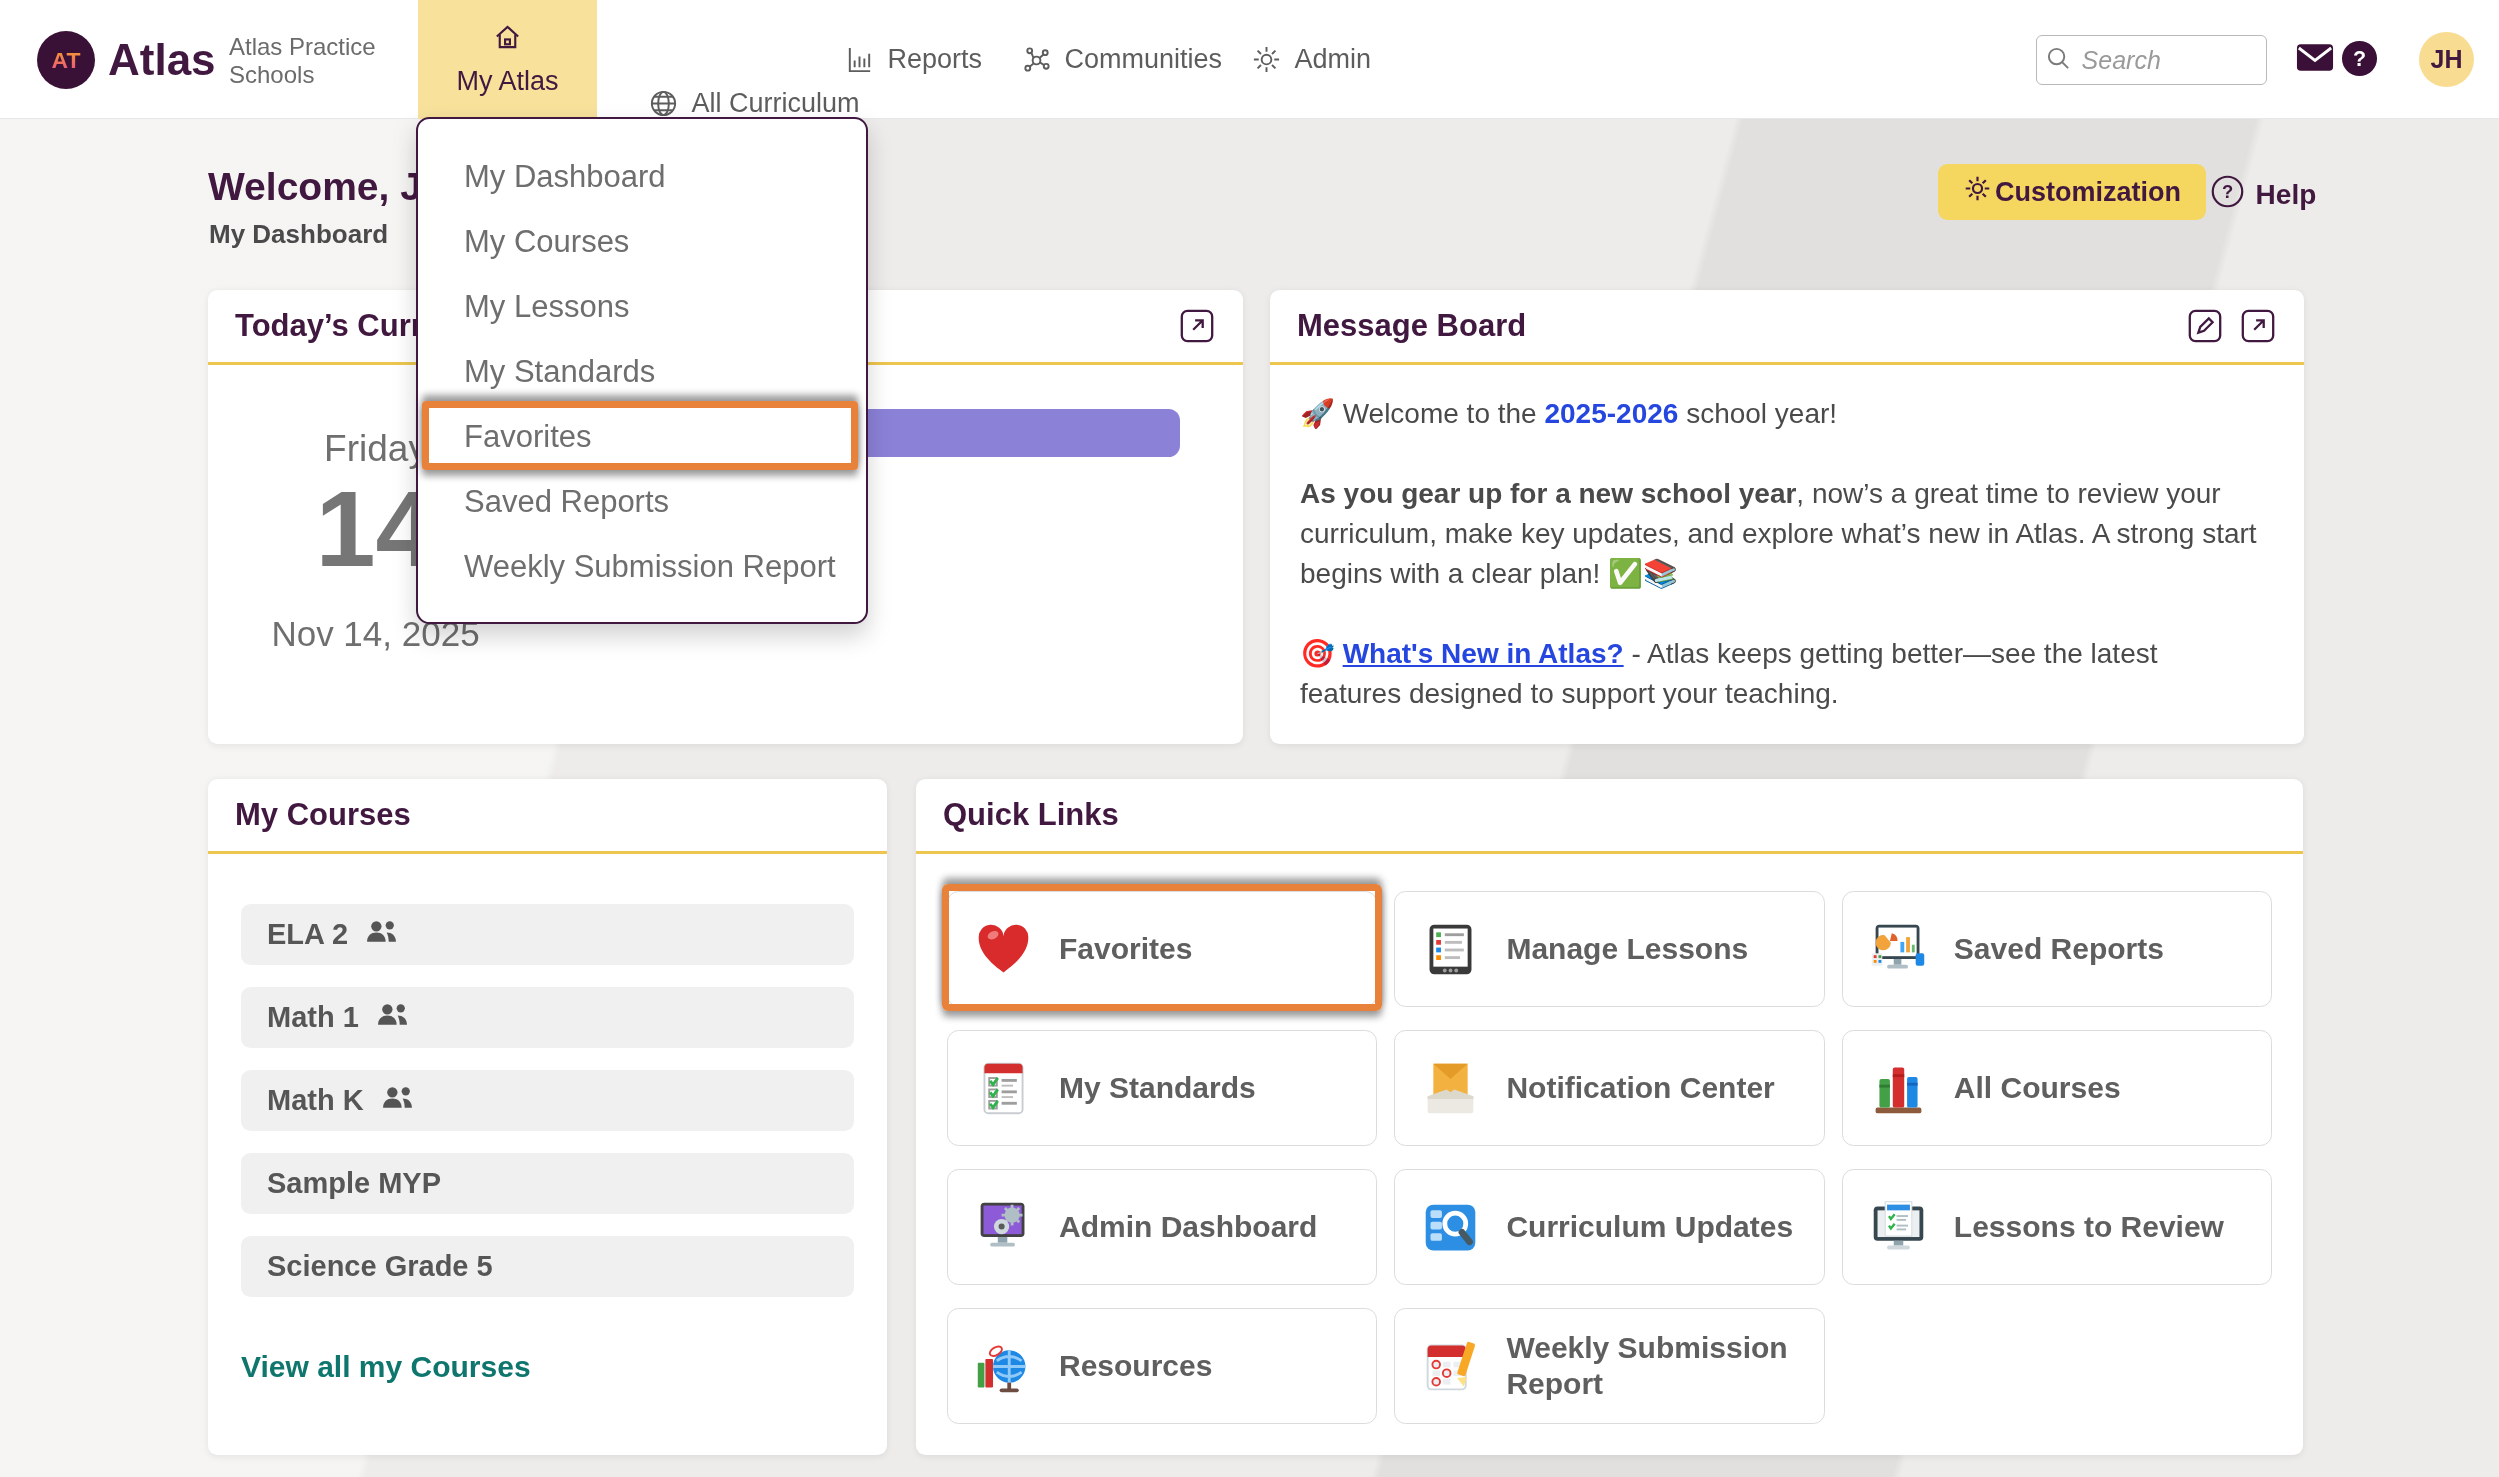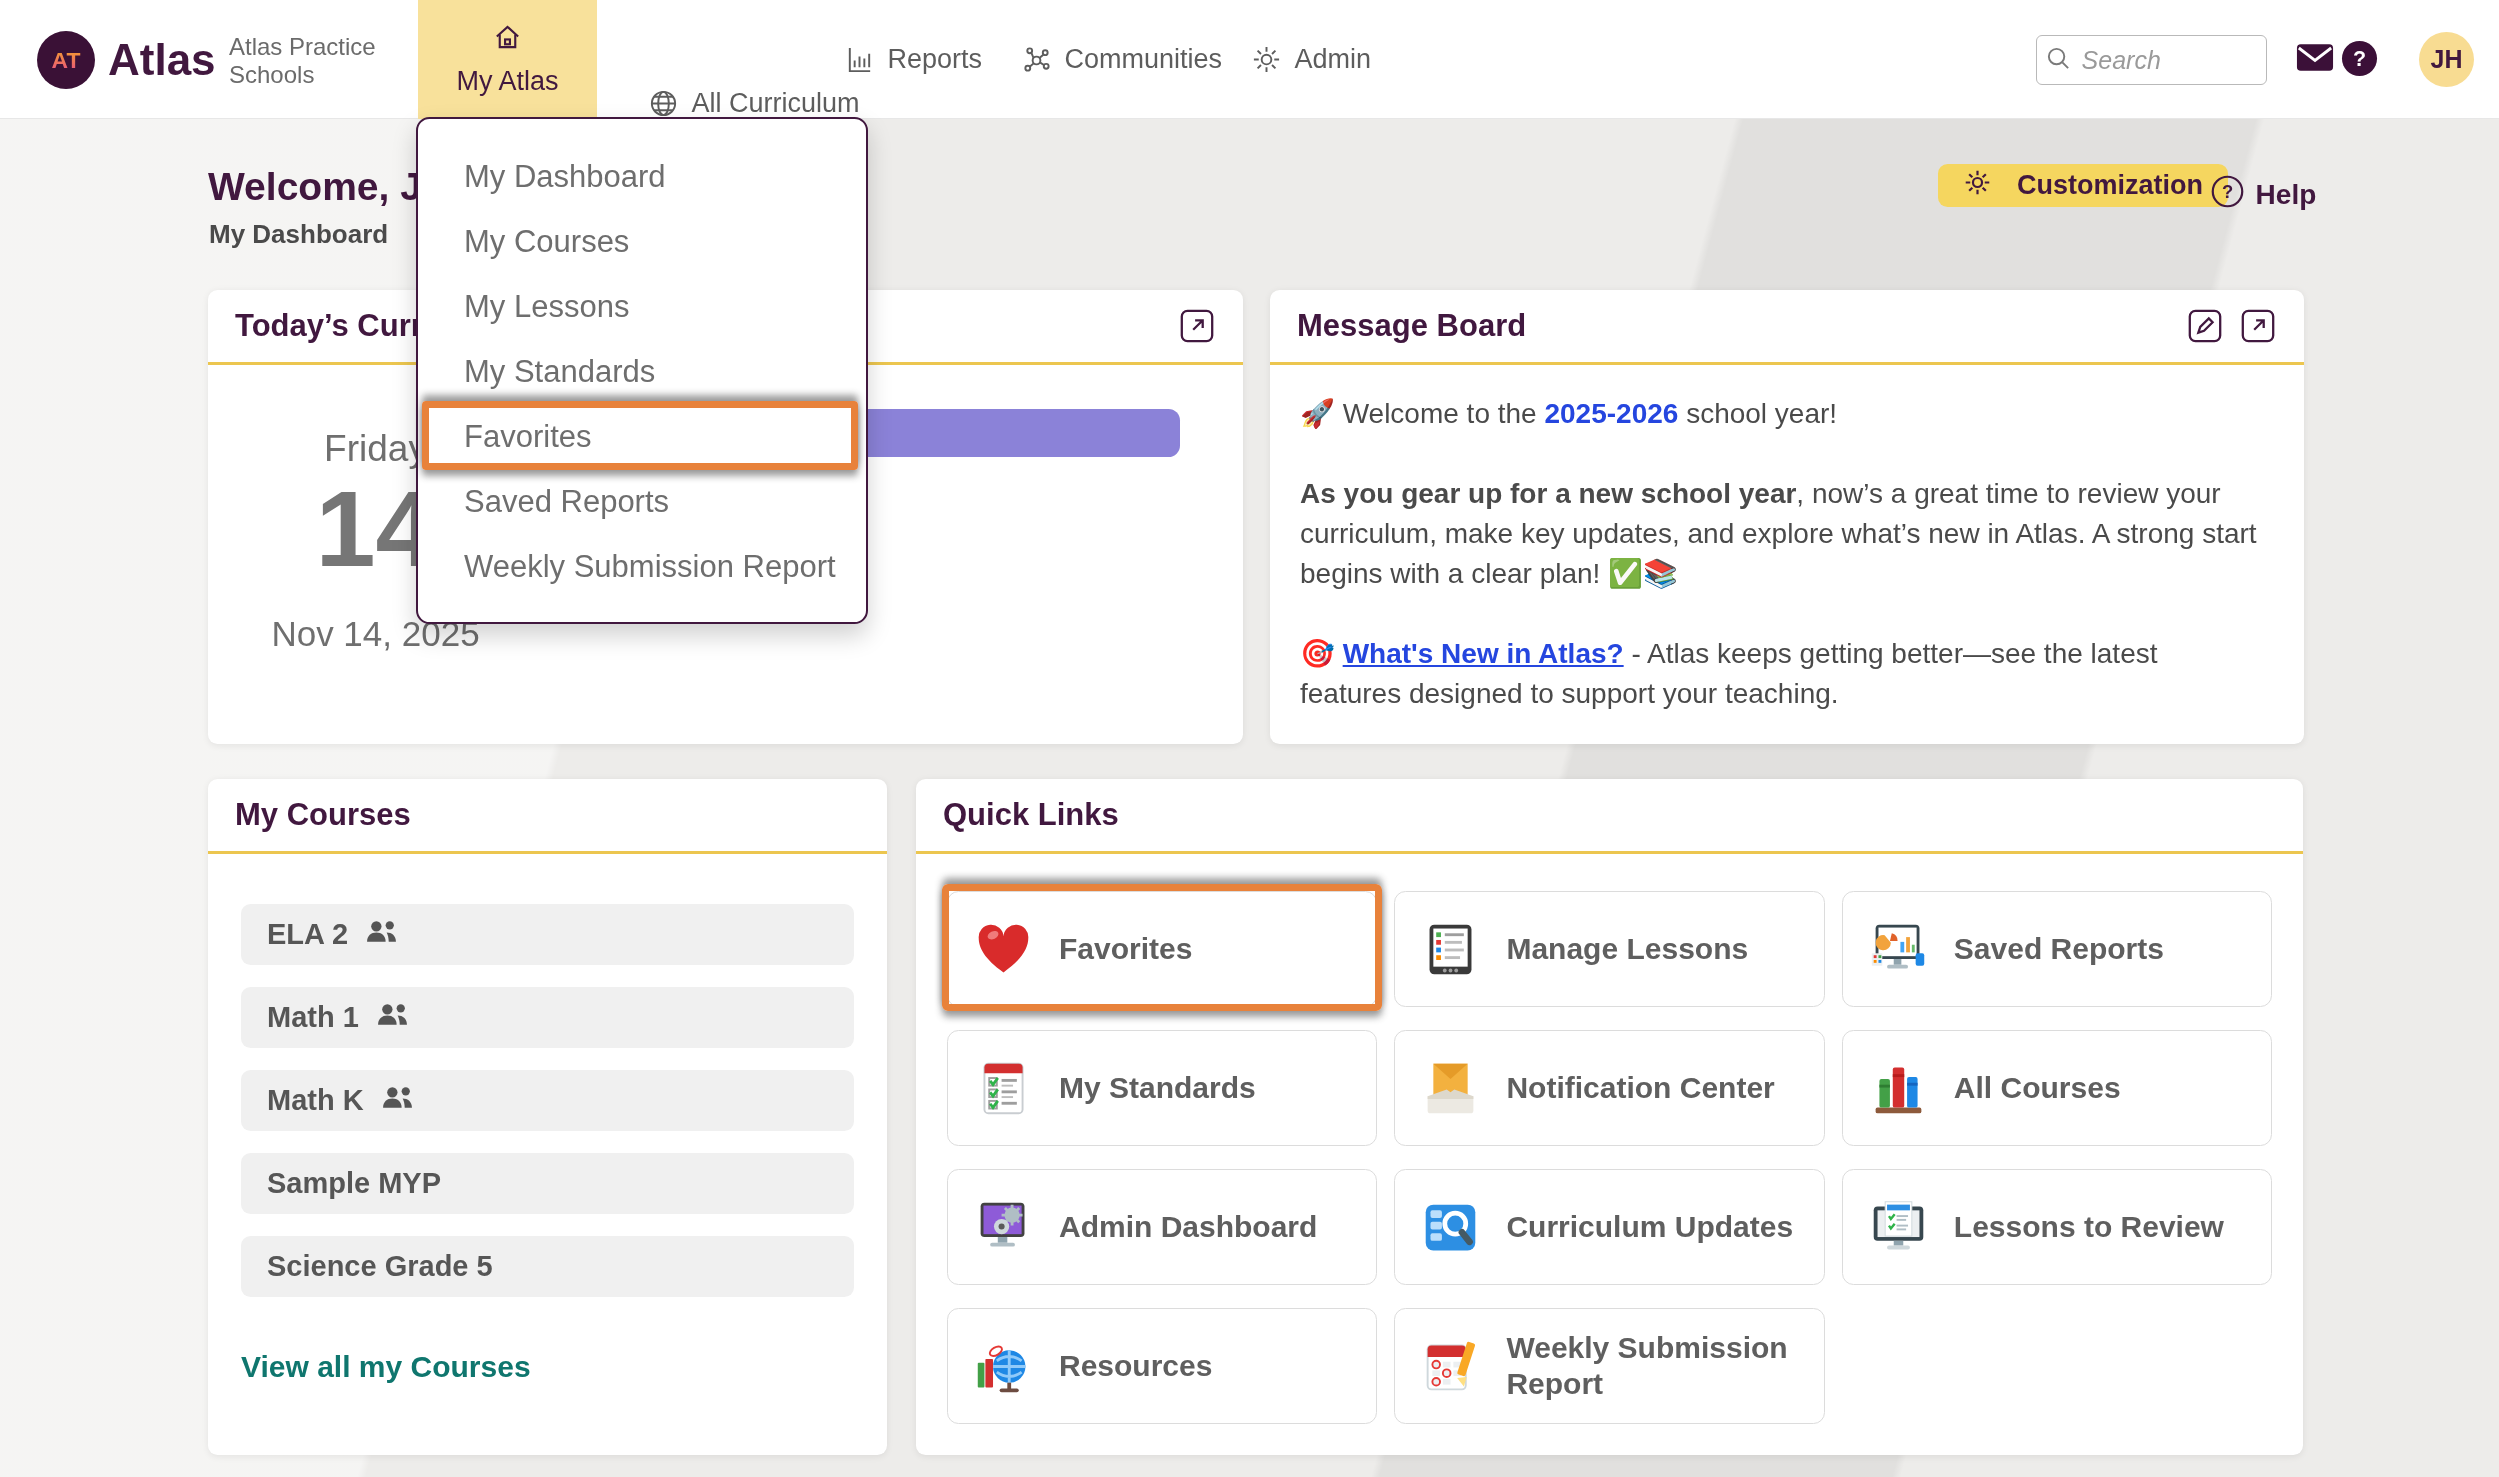--- a/index.html
+++ b/index.html
@@ -64,22 +64,22 @@
   .annotation-box {
     position:absolute; pointer-events:none; border:7.7px solid #E8823B; border-radius:3.8px;
     box-shadow:0 -5.8px 7.7px rgba(40,40,40,0.45), 0 5.8px 7.7px rgba(40,40,40,0.45);
   }
   .menu-annot { left:3.8px; right:7.7px; top:-2.9px; bottom:-1px; }
 
   
   .welcome { position:absolute; left:208px; top:165px; font-size:39px; font-weight:bold; color:#41183F; z-index:2; }
   .page-subtitle { position:absolute; left:209px; top:219px; font-size:26px; font-weight:bold; color:#4a4a4a; z-index:2; }
   .customization-btn {
-    position:absolute; left:1938px; top:164px; height:43px; padding:0 25px;
-    background:#F5D65F; border-radius:9.6px; display:flex; align-items:center; gap:25px;
+    position:absolute; left:1938px; top:164px; height:56px; padding:0 25px;
+    background:#F5D65F; border-radius:9.6px; display:flex; align-items:center; gap:3px;
     font-size:27px; font-weight:bold; color:#41183F; cursor:pointer; z-index:2;
   }
   .help-link {
     position:absolute; left:2210px; top:174px; display:flex; align-items:center; gap:10.6px;
     font-size:28px; font-weight:bold; color:#41183F; cursor:pointer; z-index:2;
   }
 
   
   .card {
     position:absolute; background:#fff; border-radius:9.6px;

